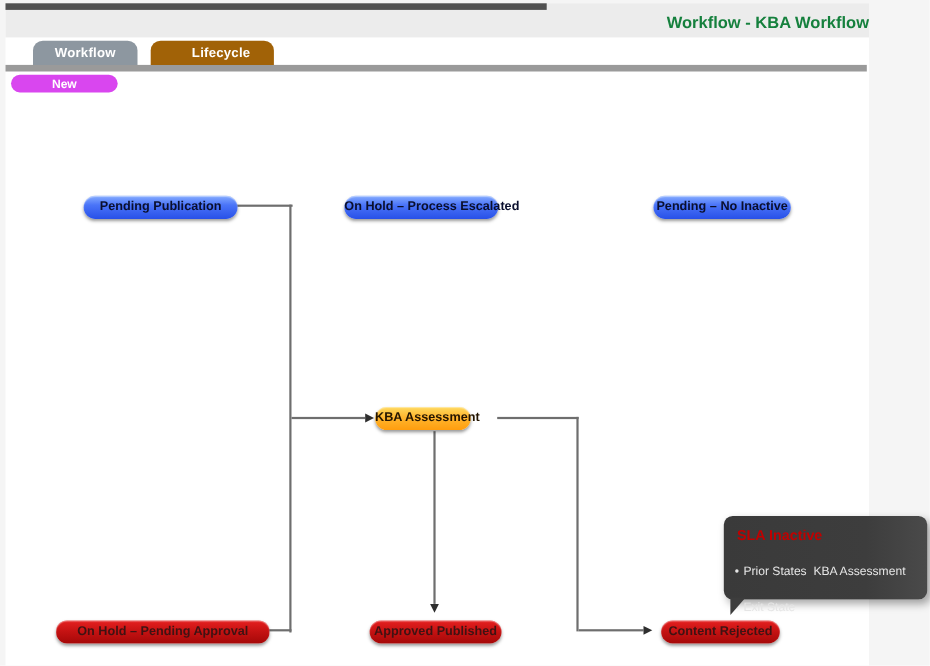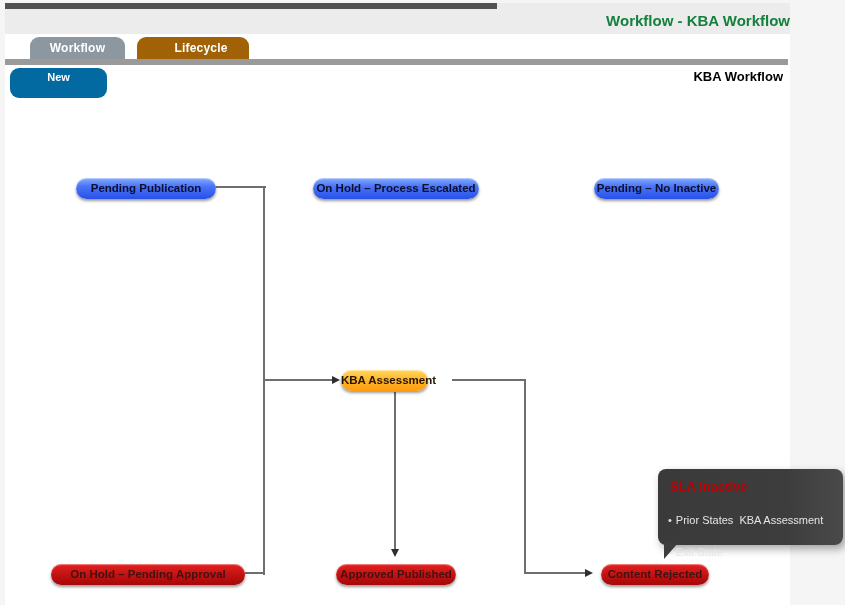--- a/index.html
+++ b/index.html
@@ -21,22 +21,22 @@
     position:absolute;top:37px;height:22px;z-index:3;
     border-radius:9px 9px 0 0;text-align:center;
     font-size:12px;font-weight:bold;color:#ffffff;line-height:23px;
     letter-spacing:.2px;cursor:pointer;white-space:nowrap;
   }
   #tab-workflow{left:30px;width:95px;background:#8d97a0;}
   #tab-lifecycle{left:137px;width:96px;background:#a16207;padding-left:16px;}
   #tab-underbar{position:absolute;left:5px;top:59px;width:783px;height:6px;background:#9a9a9a;z-index:2;}
   
   #new-button{
-    position:absolute;left:10px;top:68px;width:97px;height:30px;z-index:3;
-    background:#0369a1;border-radius:9px;text-align:center;
+    position:absolute;left:10px;top:68px;width:97px;height:16px;z-index:3;
+    background:#d946ef;border-radius:9px;text-align:center;
     font-size:11px;font-weight:bold;color:#ffffff;line-height:18px;cursor:pointer;
   }
   #canvas-heading{
     position:absolute;left:580px;top:69px;width:203px;text-align:right;
     font-size:13px;font-weight:bold;color:#000000;z-index:3;white-space:nowrap;
   }
   
   .node{
     position:absolute;height:21px;border-radius:11px;text-align:center;
     font-size:11.5px;font-weight:bold;line-height:21px;white-space:nowrap;
@@ -82,37 +82,36 @@
 
   <div id="title-bar">
     <span class="title-text">Workflow - KBA Workflow</span>
   </div>
 
   <div class="tab" id="tab-workflow">Workflow</div>
   <div class="tab" id="tab-lifecycle">Lifecycle</div>
   <div id="tab-underbar"></div>
 
   <div id="new-button">New</div>
-  <div id="canvas-heading">KBA Workflow</div>
 
   <div class="hline" style="left:197px;top:186px;width:69px;"></div>
   <div class="vline" style="left:263px;top:186px;height:389px;"></div>
   <div class="hline" style="left:265px;top:379px;width:67px;"></div>
   <div class="arrow arrow-right" style="left:332px;top:376px;"></div>
   <div class="hline" style="left:235px;top:572px;width:30px;"></div>
   <div class="arrow arrow-left" style="left:227px;top:569px;"></div>
   <div class="vline" style="left:394px;top:392px;height:157px;"></div>
   <div class="arrow arrow-down" style="left:391px;top:549px;"></div>
   <div class="hline" style="left:452px;top:379px;width:74px;"></div>
   <div class="vline" style="left:524px;top:379px;height:195px;"></div>
   <div class="hline" style="left:526px;top:572px;width:59px;"></div>
   <div class="arrow arrow-right" style="left:585px;top:569px;"></div>
 
   <div class="node node-blue" style="left:76px;top:178px;width:140px;">Pending Publication</div>
-  <div class="node node-blue" style="left:313px;top:178px;width:166px;">On Hold – Process Escalated</div>
+  <div class="node node-blue" style="left:313px;top:178px;width:140px;">On Hold – Process Escalated</div>
   <div class="node node-blue" style="left:594px;top:178px;width:125px;">Pending – No Inactive</div>
   <div class="node node-orange" style="left:341px;top:370px;width:87px;">KBA Assessment</div>
   <div class="node node-red" style="left:51px;top:564px;width:194px;border-radius:10px;">On Hold – Pending Approval</div>
   <div class="node node-red" style="left:336px;top:564px;width:120px;">Approved Published</div>
   <div class="node node-red" style="left:601px;top:564px;width:108px;">Content Rejected</div>
 
   <div id="sla-tooltip">
     <div class="tip-title">SLA Inactive</div>
     <div class="tip-row"><span class="tip-bullet">•</span><span class="tip-text">Prior States  KBA Assessment</span></div>
     <div class="tip-row"><span class="tip-bullet">•</span><span class="tip-text">Exit State</span></div>

